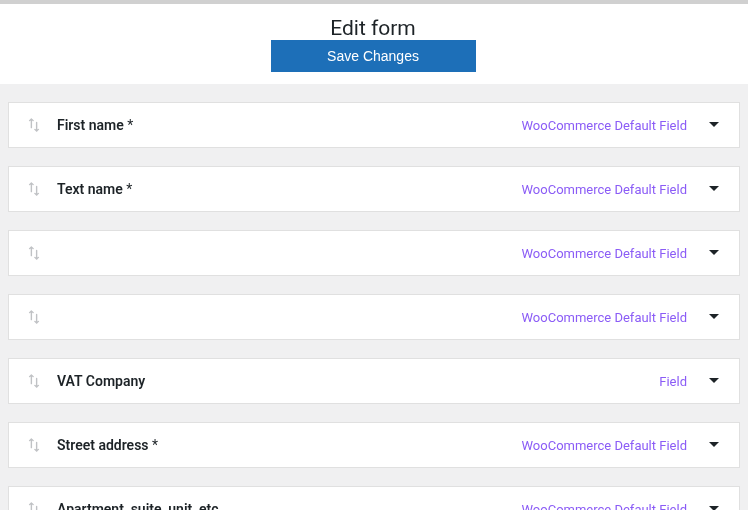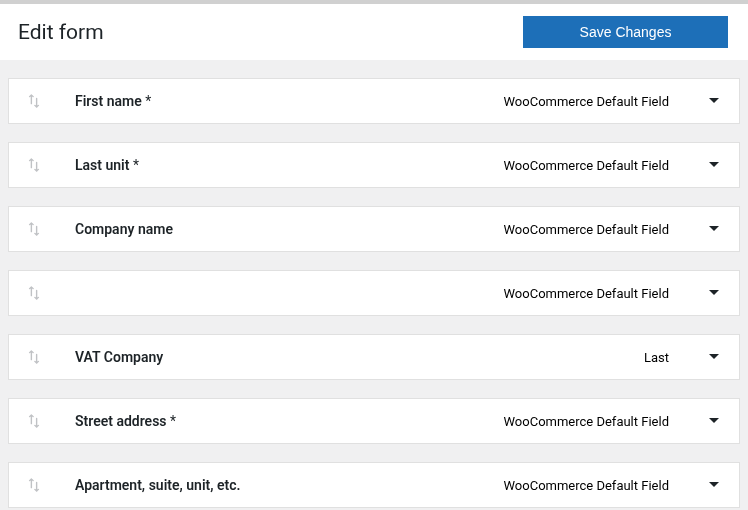--- a/index.html
+++ b/index.html
@@ -13,20 +13,21 @@
     .topbar {
       height: 4px;
       background: #d0d0d0;
     }
     .header {
       background: #ffffff;
       padding: 12px 20px 12px 18px;
       display: flex;
       justify-content: space-between;
       align-items: center;
+      flex-direction: column;
     }
     .title {
       font-size: 21px;
       font-weight: 400;
       color: #1d2327;
     }
     .save-btn {
       background: #1d6fb8;
       color: #ffffff;
       border: none;
@@ -40,21 +41,20 @@
       padding: 0 8px;
     }
     .field-row {
       background: #ffffff;
       border: 1px solid #e0e0e0;
       margin-top: 18px;
       display: flex;
       align-items: center;
       padding: 14px 18px;
       min-height: 46px;
-      gap: 18px;
     }
     .drag-handle {
       display: inline-flex;
       align-items: center;
       justify-content: center;
       margin-right: 16px;
       color: #c0c2c5;
       cursor: grab;
     }
     .drag-handle svg {
@@ -67,21 +67,21 @@
       font-size: 14px;
       font-weight: 600;
       color: #1d2327;
     }
     .field-label .req {
       font-weight: 400;
     }
     .spacer { flex: 1; }
     .field-type {
       font-size: 13px;
-      color: #000000;
+      color: #8b5cf6;
       margin-right: 20px;
     }
     .expand-caret {
       display: inline-flex;
       align-items: center;
       justify-content: center;
       cursor: pointer;
       color: #1d2327;
       width: 14px;
       height: 14px;
@@ -121,39 +121,36 @@
     </span>
   </div>
 
   <div class="field-row">
     <span class="drag-handle">
       <svg viewBox="0 0 16 16">
           <path d="M5 1 L5 11 M5 1 L3 3 M5 1 L7 3 M11 15 L11 5 M11 15 L9 13 M11 15 L13 13" stroke="currentColor" stroke-width="1.6" fill="none" stroke-linecap="round"></path>
         </svg>
     </span>
     <span class="field-label">
-      <span>Last unit</span><span class="req"> *</span>
-    </span>
-    <span class="spacer"></span>
-    <span class="field-type">WooCommerce Default Field</span>
-    <span class="expand-caret">
-      <svg viewBox="0 0 12 12">
-          <path d="M1 3 L6 8 L11 3 Z"></path>
-        </svg>
-    </span>
-  </div>
-
-  <div class="field-row">
-    <span class="drag-handle">
-      <svg viewBox="0 0 16 16">
-          <path d="M5 1 L5 11 M5 1 L3 3 M5 1 L7 3 M11 15 L11 5 M11 15 L9 13 M11 15 L13 13" stroke="currentColor" stroke-width="1.6" fill="none" stroke-linecap="round"></path>
-        </svg>
-    </span>
-    <span class="field-label">
-      <span>Company name</span><span class="req"></span>
+      <span>Text name</span><span class="req"> *</span>
+    </span>
+    <span class="spacer"></span>
+    <span class="field-type">WooCommerce Default Field</span>
+    <span class="expand-caret">
+      <svg viewBox="0 0 12 12">
+          <path d="M1 3 L6 8 L11 3 Z"></path>
+        </svg>
+    </span>
+  </div>
+
+  <div class="field-row">
+    <span class="drag-handle">
+      <svg viewBox="0 0 16 16">
+          <path d="M5 1 L5 11 M5 1 L3 3 M5 1 L7 3 M11 15 L11 5 M11 15 L9 13 M11 15 L13 13" stroke="currentColor" stroke-width="1.6" fill="none" stroke-linecap="round"></path>
+        </svg>
     </span>
     <span class="spacer"></span>
     <span class="field-type">WooCommerce Default Field</span>
     <span class="expand-caret">
       <svg viewBox="0 0 12 12">
           <path d="M1 3 L6 8 L11 3 Z"></path>
         </svg>
     </span>
   </div>
 
@@ -175,21 +172,21 @@
   <div class="field-row">
     <span class="drag-handle">
       <svg viewBox="0 0 16 16">
           <path d="M5 1 L5 11 M5 1 L3 3 M5 1 L7 3 M11 15 L11 5 M11 15 L9 13 M11 15 L13 13" stroke="currentColor" stroke-width="1.6" fill="none" stroke-linecap="round"></path>
         </svg>
     </span>
     <span class="field-label">
       <span>VAT Company</span><span class="req"></span>
     </span>
     <span class="spacer"></span>
-    <span class="field-type">Last</span>
+    <span class="field-type">Field</span>
     <span class="expand-caret">
       <svg viewBox="0 0 12 12">
           <path d="M1 3 L6 8 L11 3 Z"></path>
         </svg>
     </span>
   </div>
 
   <div class="field-row">
     <span class="drag-handle">
       <svg viewBox="0 0 16 16">

